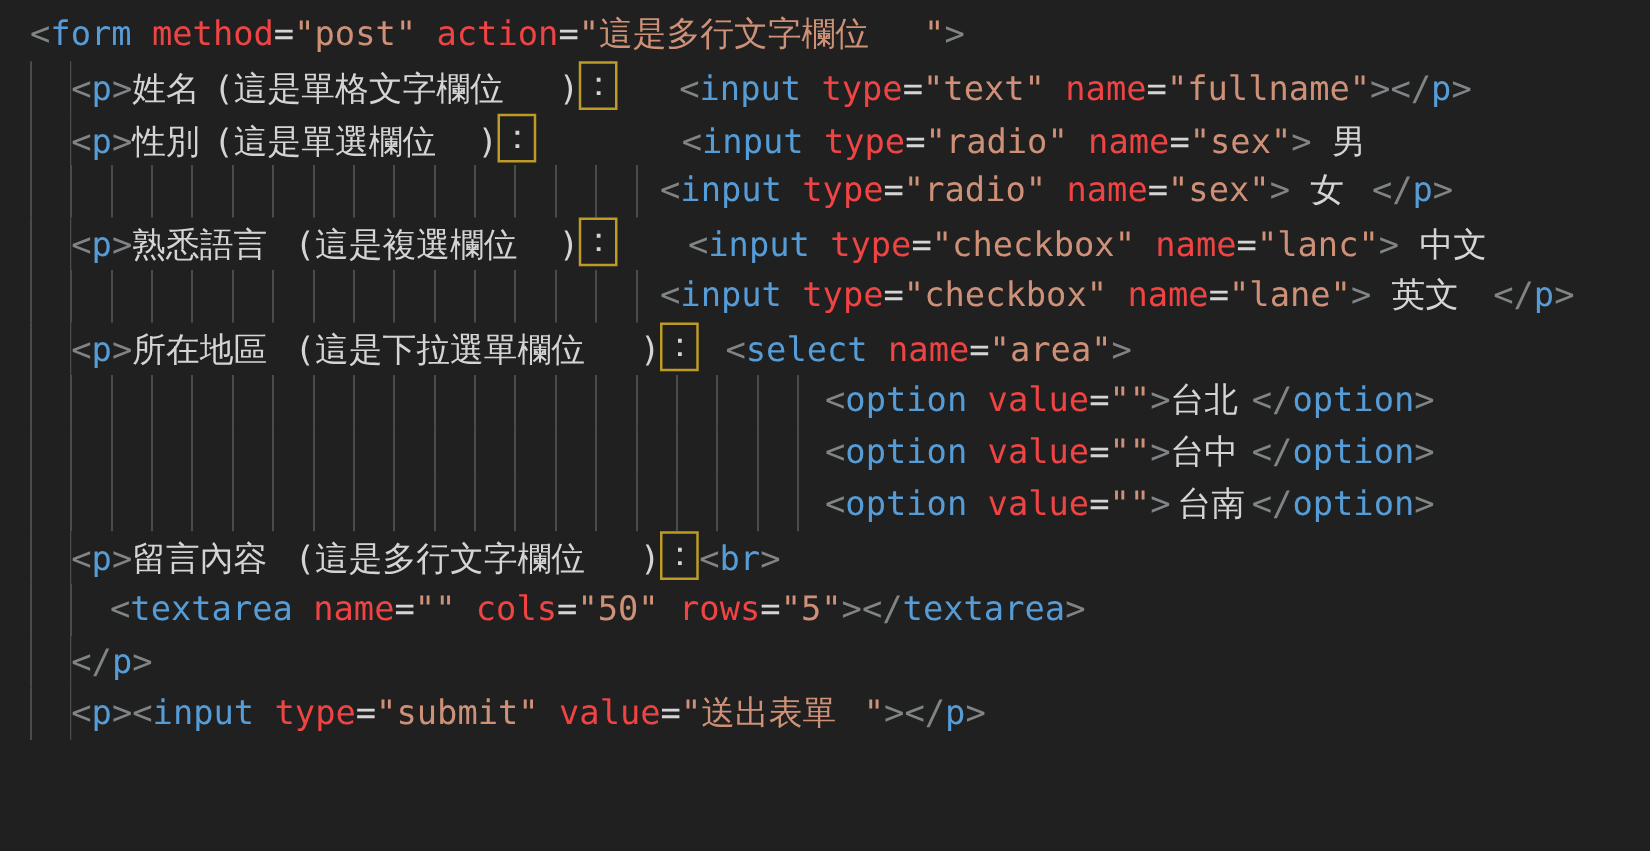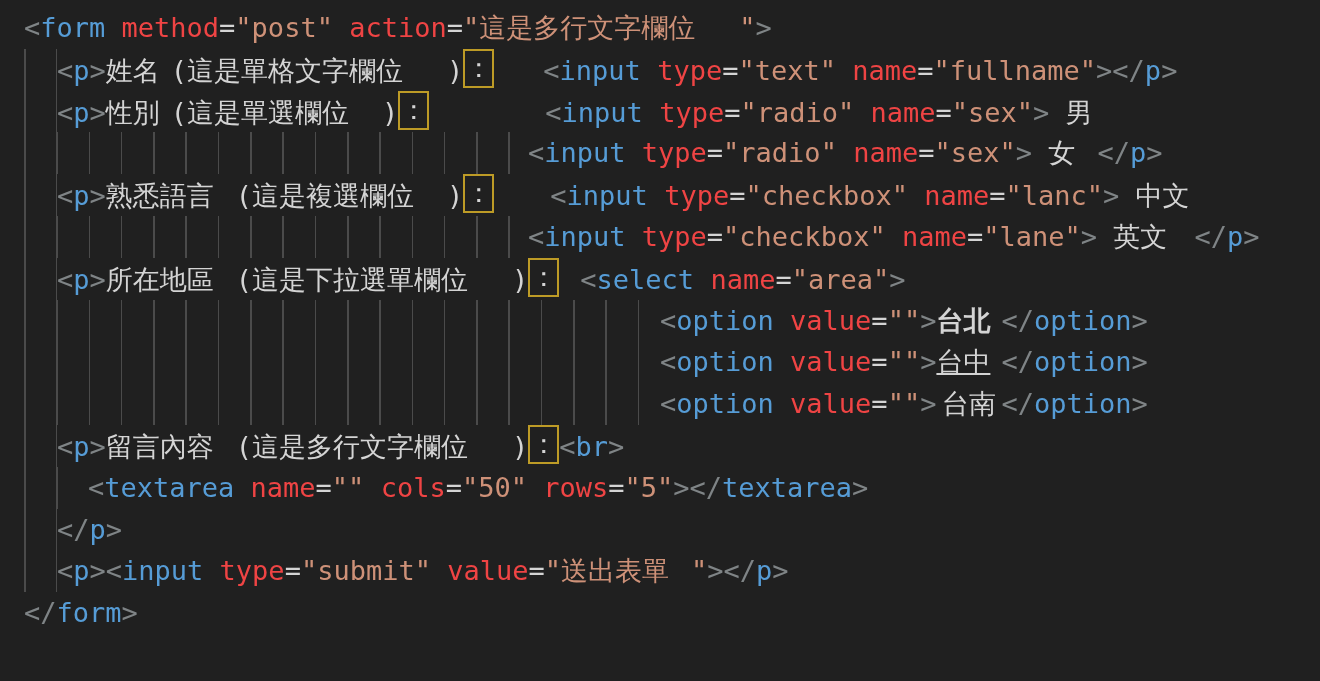--- a/index.html
+++ b/index.html
@@ -45,22 +45,21 @@
 
 <div class="editor">
   <div id="code-area">
       <div class="line"><span class="p">&lt;</span><span class="t">form</span><span class="a"> method</span><span class="x">=</span><span class="s">"post"</span><span class="a"> action</span><span class="x">=</span><span class="s">"</span><span class="s fw" style="width: 260px;">這是多行文字欄位</span><span class="s">"</span><span class="p">&gt;</span></div>
       <div class="line"><span class="ind" style="width: 33px;"></span><span class="p">&lt;</span><span class="t">p</span><span class="p">&gt;</span><span class="x fw" style="width: 65px;">姓名</span><span class="x">(</span><span class="x fw" style="width: 260px;">這是單格文字欄位</span><span class="x">)</span><span class="ubox">：</span><span class="sp" style="width: 49px;"></span><span class="p">&lt;</span><span class="t">input</span><span class="a"> type</span><span class="x">=</span><span class="s">"text"</span><span class="a"> name</span><span class="x">=</span><span class="s">"fullname"</span><span class="p">&gt;</span><span class="p">&lt;/</span><span class="t">p</span><span class="p">&gt;</span></div>
       <div class="line"><span class="ind" style="width: 33px;"></span><span class="p">&lt;</span><span class="t">p</span><span class="p">&gt;</span><span class="x fw" style="width: 65px;">性別</span><span class="x">(</span><span class="x fw" style="width: 195px;">這是單選欄位</span><span class="x">)</span><span class="ubox">：</span><span class="sp" style="width: 116px;"></span><span class="p">&lt;</span><span class="t">input</span><span class="a"> type</span><span class="x">=</span><span class="s">"radio"</span><span class="a"> name</span><span class="x">=</span><span class="s">"sex"</span><span class="p">&gt;</span><span class="x"> </span><span class="x fw" style="width: 33px;">男</span></div>
       <div class="line"><span class="ind" style="width: 504px;"></span><span class="p">&lt;</span><span class="t">input</span><span class="a"> type</span><span class="x">=</span><span class="s">"radio"</span><span class="a"> name</span><span class="x">=</span><span class="s">"sex"</span><span class="p">&gt;</span><span class="x"> </span><span class="x fw" style="width: 33px;">女</span><span class="x"> </span><span class="p">&lt;/</span><span class="t">p</span><span class="p">&gt;</span></div>
       <div class="line"><span class="ind" style="width: 33px;"></span><span class="p">&lt;</span><span class="t">p</span><span class="p">&gt;</span><span class="x fw" style="width: 130px;">熟悉語言</span><span class="x">(</span><span class="x fw" style="width: 195px;">這是複選欄位</span><span class="x">)</span><span class="ubox">：</span><span class="sp" style="width: 56px;"></span><span class="p">&lt;</span><span class="t">input</span><span class="a"> type</span><span class="x">=</span><span class="s">"checkbox"</span><span class="a"> name</span><span class="x">=</span><span class="s">"lanc"</span><span class="p">&gt;</span><span class="x"> </span><span class="x fw" style="width: 65px;">中文</span></div>
       <div class="line"><span class="ind" style="width: 504px;"></span><span class="p">&lt;</span><span class="t">input</span><span class="a"> type</span><span class="x">=</span><span class="s">"checkbox"</span><span class="a"> name</span><span class="x">=</span><span class="s">"lane"</span><span class="p">&gt;</span><span class="x"> </span><span class="x fw" style="width: 65px;">英文</span><span class="x"> </span><span class="p">&lt;/</span><span class="t">p</span><span class="p">&gt;</span></div>
       <div class="line"><span class="ind" style="width: 33px;"></span><span class="p">&lt;</span><span class="t">p</span><span class="p">&gt;</span><span class="x fw" style="width: 130px;">所在地區</span><span class="x">(</span><span class="x fw" style="width: 260px;">這是下拉選單欄位</span><span class="x">)</span><span class="ubox">：</span><span class="sp" style="width: 21px;"></span><span class="p">&lt;</span><span class="t">select</span><span class="a"> name</span><span class="x">=</span><span class="s">"area"</span><span class="p">&gt;</span></div>
-      <div class="line"><span class="ind" style="width: 636px;"></span><span class="p">&lt;</span><span class="t">option</span><span class="a"> value</span><span class="x">=</span><span class="s">""</span><span class="p">&gt;</span><span class="x fw" style="width: 65px; font-weight: bold;">台北</span><span class="p">&lt;/</span><span class="t">option</span><span class="p">&gt;</span></div>
-      <div class="line"><span class="ind" style="width: 636px;"></span><span class="p">&lt;</span><span class="t">option</span><span class="a"> value</span><span class="x">=</span><span class="s">""</span><span class="p">&gt;</span><span class="x fw" style="width: 65px; text-decoration: underline;">台中</span><span class="p">&lt;/</span><span class="t">option</span><span class="p">&gt;</span></div>
+      <div class="line"><span class="ind" style="width: 636px;"></span><span class="p">&lt;</span><span class="t">option</span><span class="a"> value</span><span class="x">=</span><span class="s">""</span><span class="p">&gt;</span><span class="x fw" style="width: 65px;">台北</span><span class="p">&lt;/</span><span class="t">option</span><span class="p">&gt;</span></div>
+      <div class="line"><span class="ind" style="width: 636px;"></span><span class="p">&lt;</span><span class="t">option</span><span class="a"> value</span><span class="x">=</span><span class="s">""</span><span class="p">&gt;</span><span class="x fw" style="width: 65px;">台中</span><span class="p">&lt;/</span><span class="t">option</span><span class="p">&gt;</span></div>
       <div class="line"><span class="ind" style="width: 636px;"></span><span class="p">&lt;</span><span class="t">option</span><span class="a"> value</span><span class="x">=</span><span class="s">""</span><span class="p">&gt;</span><span class="x fw" style="width: 65px; text-align: center;">台南</span><span class="p">&lt;/</span><span class="t">option</span><span class="p">&gt;</span></div>
       <div class="line"><span class="ind" style="width: 33px;"></span><span class="p">&lt;</span><span class="t">p</span><span class="p">&gt;</span><span class="x fw" style="width: 130px;">留言內容</span><span class="x">(</span><span class="x fw" style="width: 260px;">這是多行文字欄位</span><span class="x">)</span><span class="ubox">：</span><span class="p">&lt;</span><span class="t">br</span><span class="p">&gt;</span></div>
       <div class="line"><span class="ind" style="width: 64px;"></span><span class="p">&lt;</span><span class="t">textarea</span><span class="a"> name</span><span class="x">=</span><span class="s">""</span><span class="a"> cols</span><span class="x">=</span><span class="s">"50"</span><span class="a"> rows</span><span class="x">=</span><span class="s">"5"</span><span class="p">&gt;</span><span class="p">&lt;/</span><span class="t">textarea</span><span class="p">&gt;</span></div>
       <div class="line"><span class="ind" style="width: 33px;"></span><span class="p">&lt;/</span><span class="t">p</span><span class="p">&gt;</span></div>
       <div class="line"><span class="ind" style="width: 33px;"></span><span class="p">&lt;</span><span class="t">p</span><span class="p">&gt;</span><span class="p">&lt;</span><span class="t">input</span><span class="a"> type</span><span class="x">=</span><span class="s">"submit"</span><span class="a"> value</span><span class="x">=</span><span class="s">"</span><span class="s fw" style="width: 130px;">送出表單</span><span class="s">"</span><span class="p">&gt;</span><span class="p">&lt;/</span><span class="t">p</span><span class="p">&gt;</span></div>
-      <div class="line"><span class="p">&lt;/</span><span class="t">form</span><span class="p">&gt;</span></div>
     </div>
 </div>
 
 </body></html>

